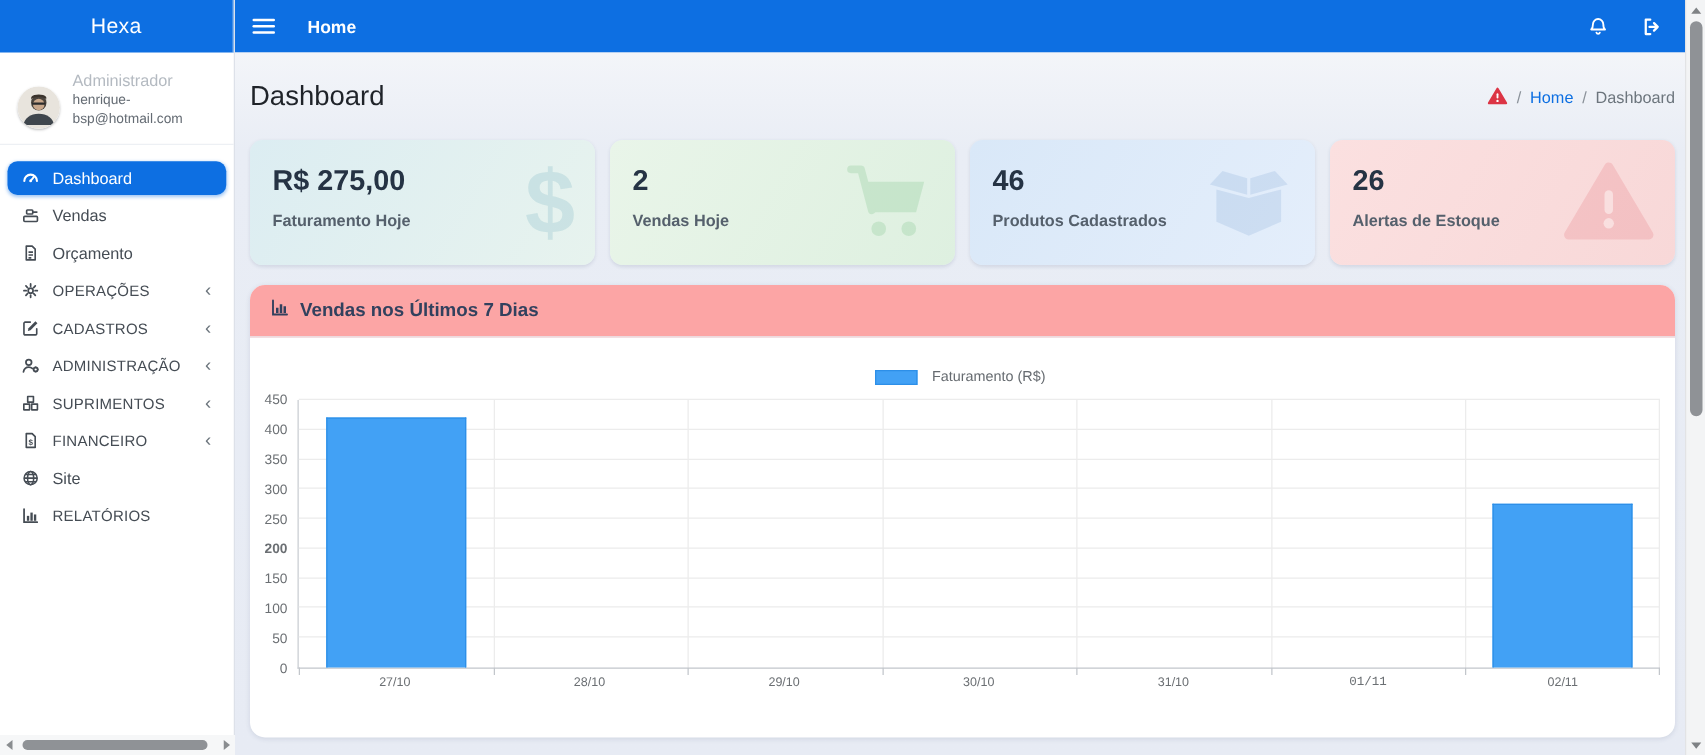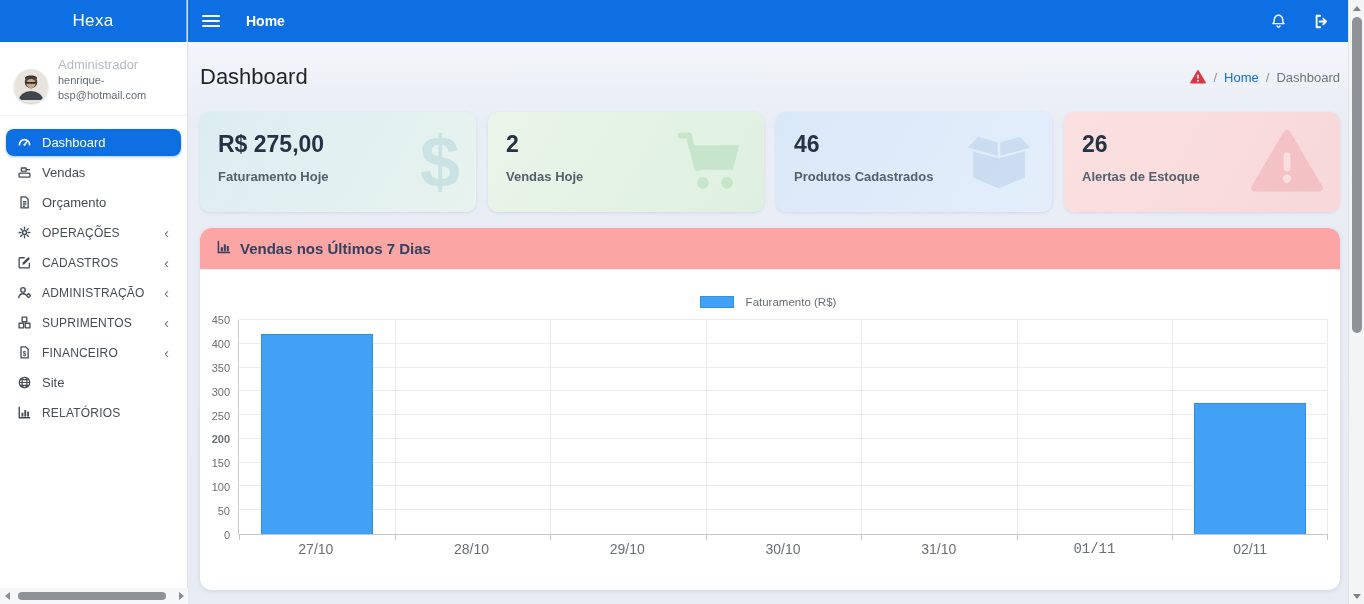--- a/index.html
+++ b/index.html
@@ -81,21 +81,21 @@
   .legend-label { font-size:11.5px; color:#666b70; }
   .plot-row { display:flex; }
   .yaxis { width:30px; position:relative; height:215px; }
   .ytick { position:absolute; right:8px; transform:translateY(50%); font-size:11px; color:#6b6f73; }
   .plot { flex:1; position:relative; height:215px; border-left:1px solid #c9cdd2; border-bottom:1px solid #c2c6cb; }
   .gridline-h { position:absolute; left:0; right:0; height:1px; background:#ececec; }
   .gridline-v { position:absolute; top:0; bottom:0; width:1px; background:#ececec; }
   .xtick-mark { position:absolute; bottom:-6px; width:1px; height:6px; background:#c2c6cb; }
   .bar { position:absolute; bottom:0; border:1px solid #2d8fe8; border-bottom:none; }
   .xaxis { margin-left:30px; position:relative; height:18px; }
-  .xtick { position:absolute; top:6px; transform:translateX(-50%); font-size:14px; color:#6b6f73; white-space:nowrap; }
+  .xtick { position:absolute; top:6px; transform:translateX(-50%); font-size:10px; color:#6b6f73; white-space:nowrap; }
 
   
   .vscroll { width:16px; min-width:16px; height:604px; background:#f3f4f5; border-left:1px solid #e2e3e5; position:relative; }
   .vscroll .arr { position:absolute; left:0; width:15px; height:16px; display:flex; align-items:center; justify-content:center; }
   .arr-up { top:0; } .arr-down { bottom:0; }
   .tri-u { width:0; height:0; border-left:4px solid transparent; border-right:4px solid transparent; border-bottom:5px solid #7f8285; }
   .tri-d { width:0; height:0; border-left:4px solid transparent; border-right:4px solid transparent; border-top:5px solid #7f8285; }
   .vthumb { position:absolute; left:2.5px; top:17px; width:10px; height:316px; border-radius:5px; background:#8f9296; }
 </style>
 </head>

